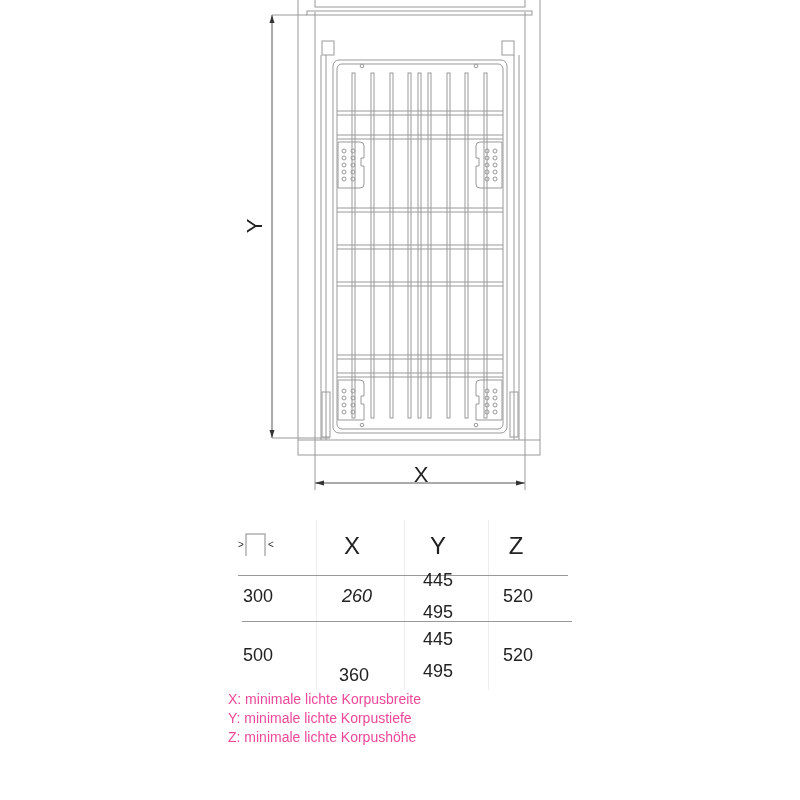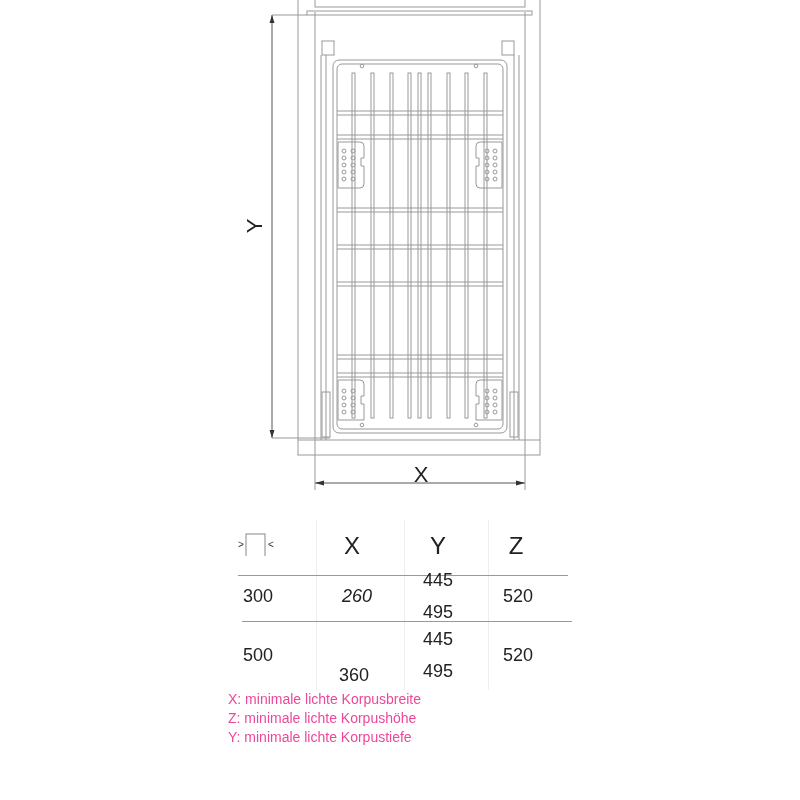--- a/index.html
+++ b/index.html
@@ -166,15 +166,15 @@
     <div class="cell val" style="left:4px;top:125px;width:48px;">500</div>
     <div class="cell val" style="left:100px;top:125px;width:48px;margin-top:20px;">360</div>
     <div class="cell val" style="left:184px;top:109px;width:48px;">445</div>
     <div class="cell val" style="left:184px;top:141px;width:48px;">495</div>
     <div class="cell val" style="left:264px;top:125px;width:48px;">520</div>
   </div>
 </div>
 
 <div class="legend">
   <div>X: minimale lichte Korpusbreite</div>
+  <div>Y: minimale lichte Korpustiefe</div>
   <div>Z: minimale lichte Korpushöhe</div>
-  <div>Y: minimale lichte Korpustiefe</div>
 </div>
 
 </body></html>

